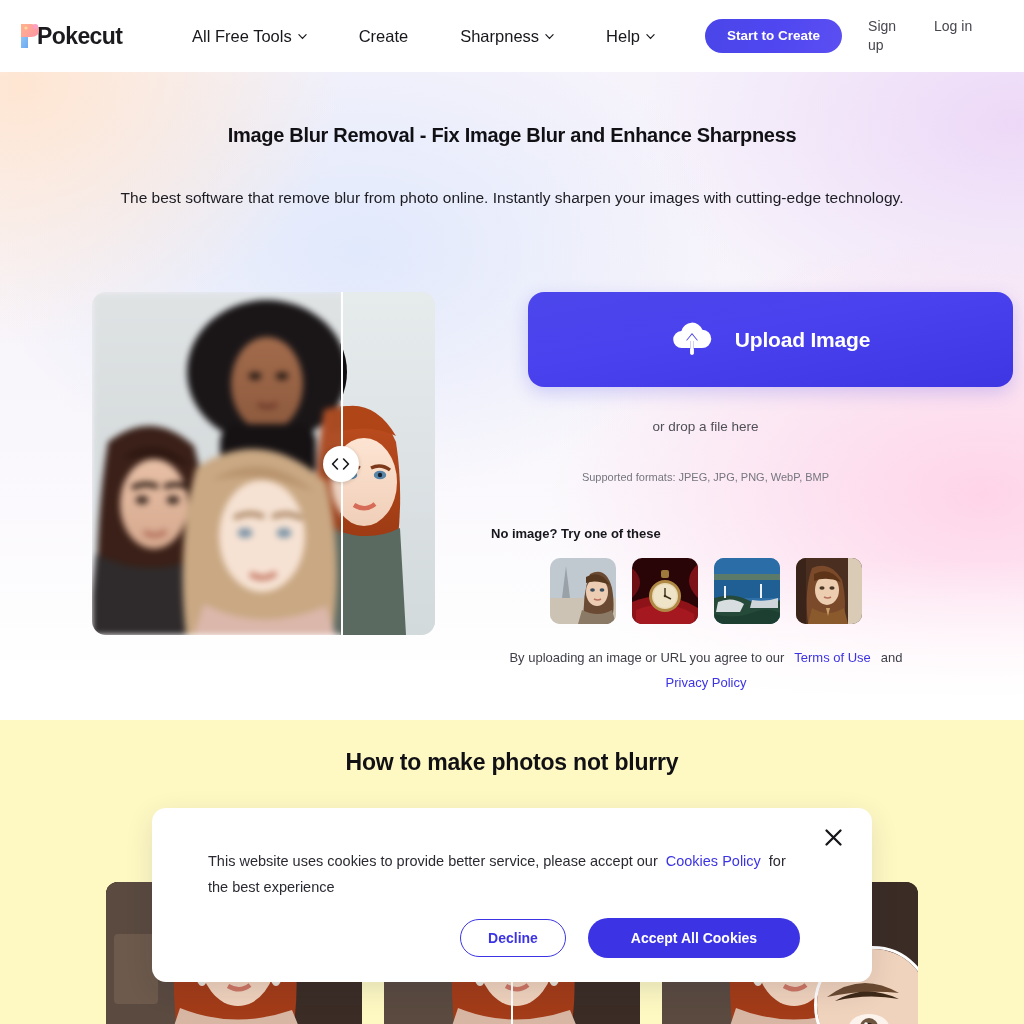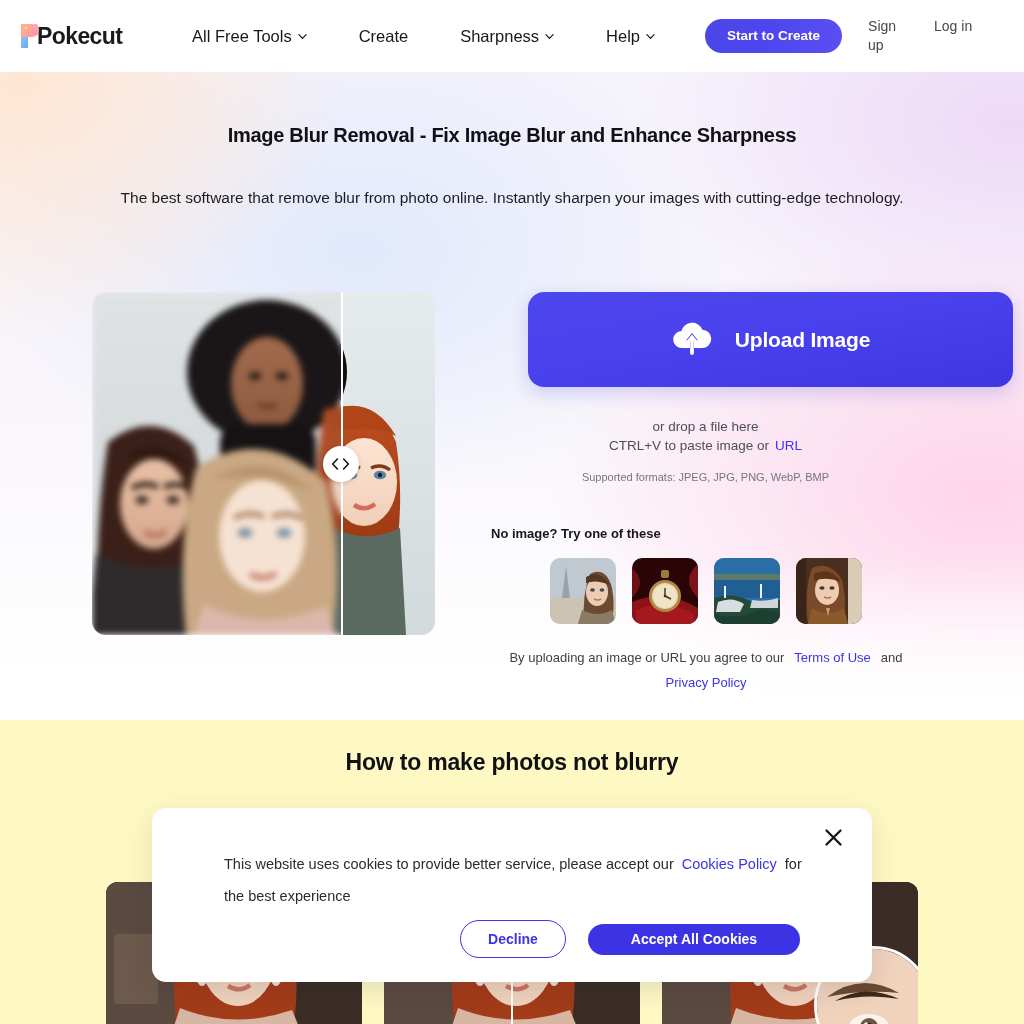--- a/index.html
+++ b/index.html
@@ -158,42 +158,42 @@
     border: 3px solid #ffffff; overflow: hidden;
   }
 
   
   .cookie {
     position: absolute; left: 152px; top: 808px; width: 720px; height: 174px;
     background: #ffffff; border-radius: 14px; z-index: 30;
     box-shadow: 0 8px 28px rgba(25,25,60,0.12);
   }
   .cookie-text {
-    position: absolute; left: 72px; top: 40px; width: 586px;
-    font-size: 14.5px; line-height: 32px; color: #2a2a32;
+    position: absolute; left: 56px; top: 40px; width: 586px;
+    font-size: 14.5px; line-height: 26px; color: #2a2a32;
   }
   .cookie-text a { color: #3c34e4; text-decoration: none; cursor: pointer; }
   .cookie-text .sp { margin: 0 4px; }
   .cookie-close {
     position: absolute; right: 24px; top: 14px; width: 30px; height: 30px;
     display:flex; align-items:center; justify-content:center; cursor: pointer;
     background: none; border: none;
   }
   .cookie-actions {
     position: absolute; right: 72px; bottom: 24px;
     display: flex; align-items: center; gap: 22px;
   }
   .btn-decline {
     width: 106px; height: 38px; border-radius: 19px;
     border: 1.6px solid #3c34e4; background: #fff; color: #3c34e4;
     font-size: 14px; font-weight: 700; cursor: pointer;
     font-family: "Liberation Sans", sans-serif;
   }
   .btn-accept {
-    width: 212px; height: 31px; border-radius: 20px; border: none;
+    width: 212px; height: 40px; border-radius: 20px; border: none;
     background: #3c34e4; color: #ffffff; font-size: 14px; font-weight: 700;
     cursor: pointer; font-family: "Liberation Sans", sans-serif;
   }
 </style>
 </head>
 <body>
 
 <div class="page">
 
   <div class="bg-wash"></div>
@@ -374,23 +374,20 @@
         <rect x="19.4" y="16" width="3.2" height="12" fill="#4a42ee"></rect>
         <path d="M21 13.6 L26.4 20 L15.6 20 Z" fill="#ffffff"></path>
         <rect x="19.4" y="19" width="3.2" height="14" rx="1.6" fill="#ffffff"></rect>
       </svg>
     </span>
     <span class="upload-label">Upload Image</span>
   </button>
 
   <div class="drop-line">
     <div>or drop a file here</div>
-    <div>
-      <span>CTRL+V to paste image or</span><span class="url-link">URL</span>
-    </div>
   </div>
 
   <div class="formats">Supported formats: JPEG, JPG, PNG, WebP, BMP</div>
 
   <div class="try-label">No image? Try one of these</div>
 
   <div class="samples">
     <div class="sample">
       <svg width="66" height="66" viewBox="0 0 66 66">
         <rect width="66" height="66" fill="#bfc9cf"></rect>

